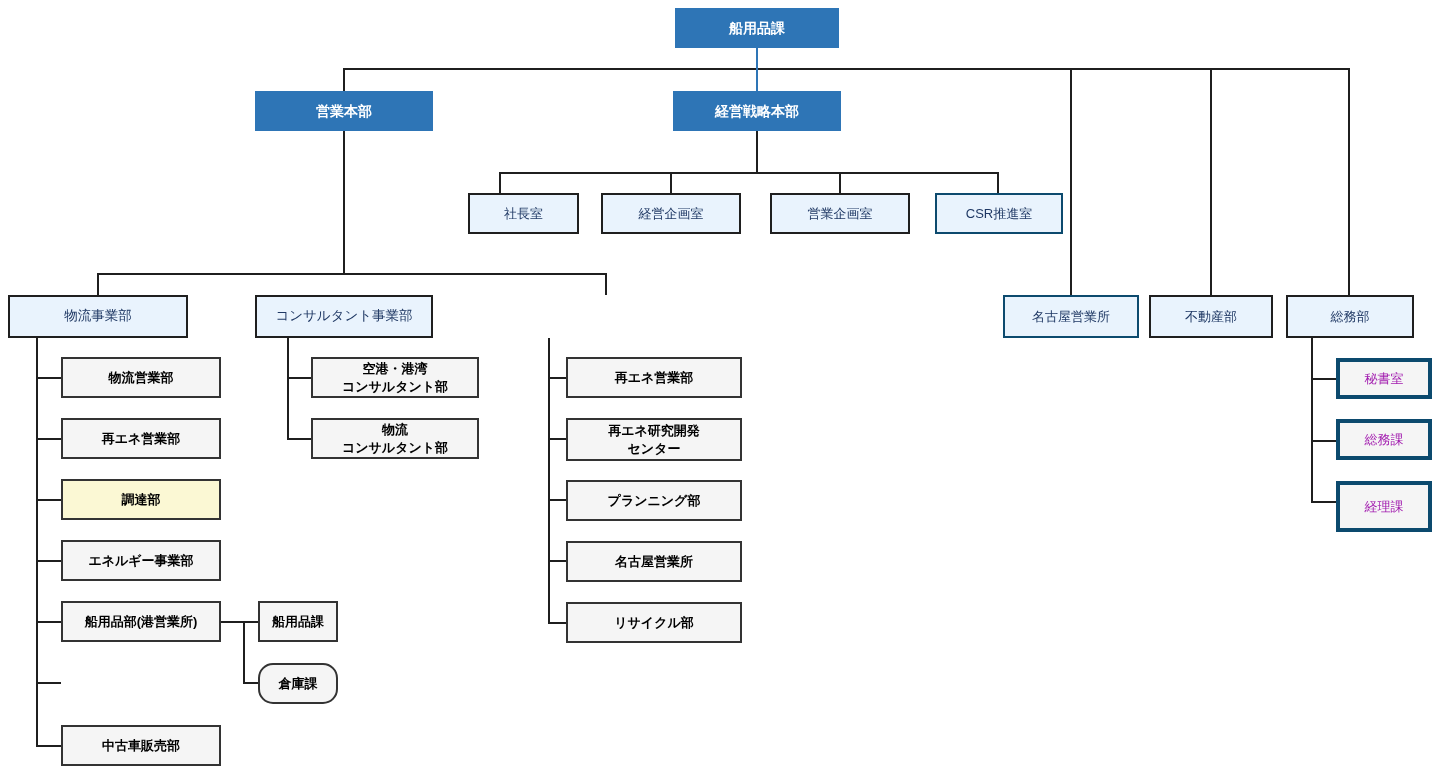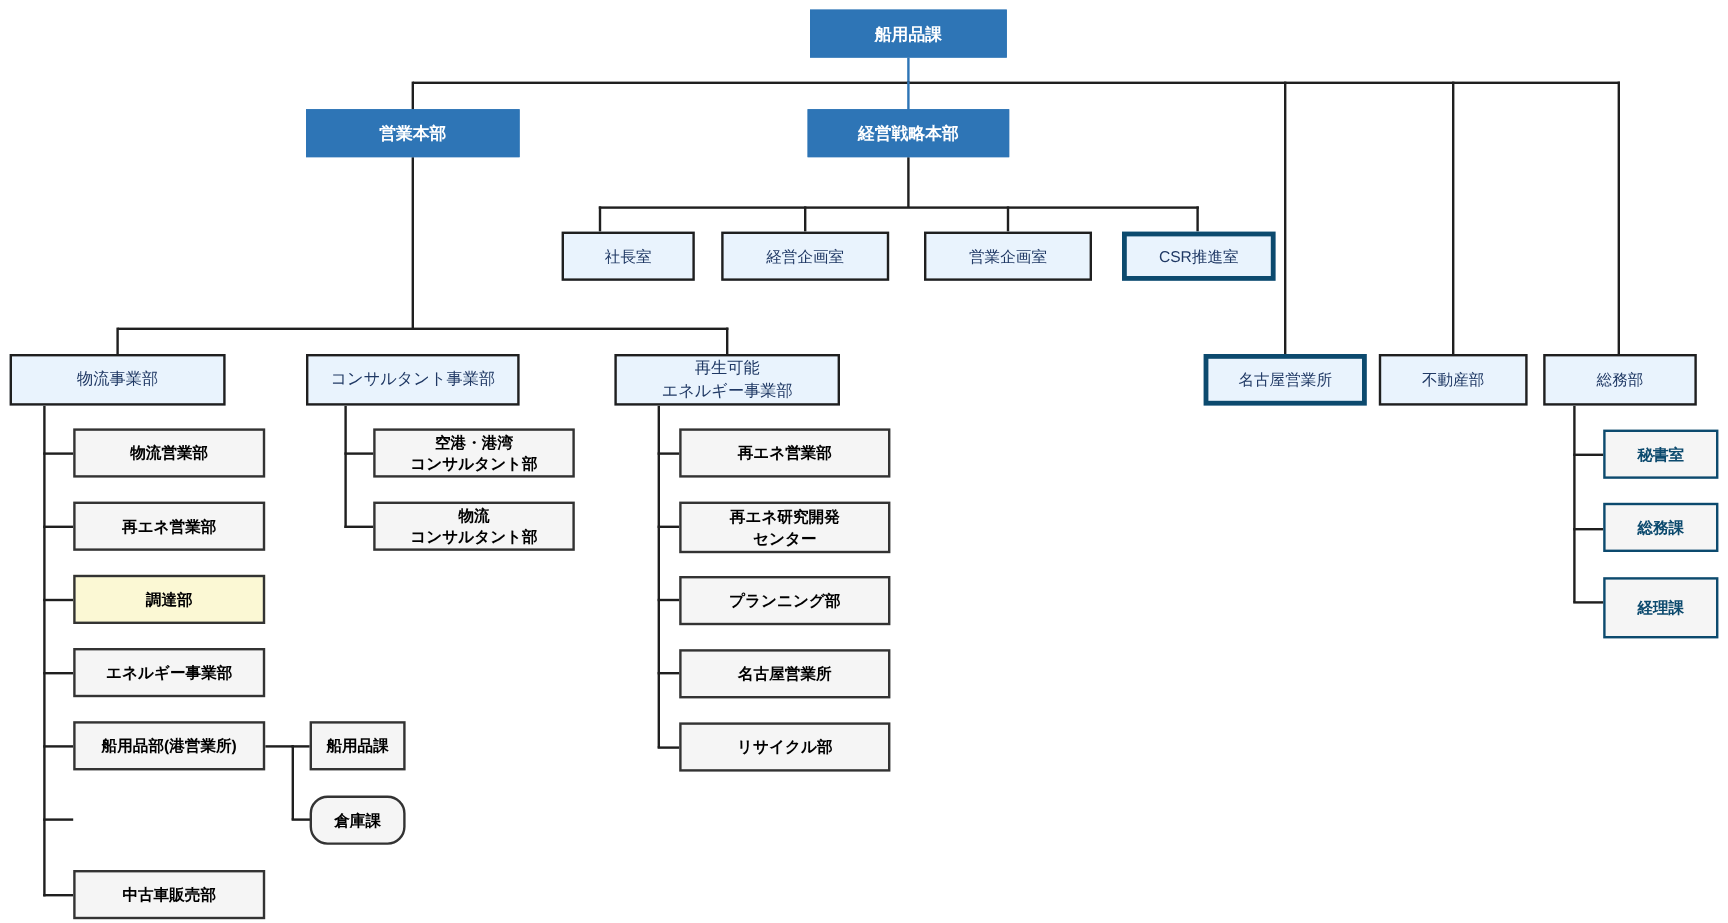--- a/index.html
+++ b/index.html
@@ -38,42 +38,42 @@
     font-size: 14px;
   }
   .st-room {
     background: #E9F3FD;
     border: 2px solid #1F1F1F;
     color: #1F3864;
     font-size: 13px;
   }
   .st-room-blue {
     background: #E9F3FD;
-    border: 4px solid #0c4a6e;
+    border: 2px solid #0c4a6e;
     color: #1F3864;
     font-size: 13px;
   }
   .st-div {
     background: #E9F3FD;
     border: 2px solid #1F1F1F;
     color: #1F3864;
     font-size: 13.5px;
   }
   .st-dept {
     background: #F5F5F5;
     border: 2px solid #333333;
     color: #000000;
     font-weight: bold;
     font-size: 13px;
   }
   .st-sect-blue {
     background: #F5F5F5;
-    border: 2px solid #0c4a6e;
-    color: #0c4a6e;
-    font-weight: bold;
+    border: 4px solid #0c4a6e;
+    color: #a21caf;
+    font-weight: normal;
     font-size: 13px;
   }
   .st-highlight {
     background: #FBF8D4;
     border: 2px solid #333333;
     color: #000000;
     font-weight: bold;
     font-size: 13px;
   }
   
@@ -149,22 +149,20 @@
 
   <div class="node st-exec" style="left:673px; top:91px; width:168px; height:40px;">経営戦略本部</div>
 
   <div class="node st-room" style="left:433px; top:193px; width:111px; height:41px;margin-left:35px;">社長室</div>
   <div class="node st-room" style="left:601px; top:193px; width:140px; height:41px;">経営企画室</div>
   <div class="node st-room" style="left:770px; top:193px; width:140px; height:41px;">営業企画室</div>
   <div class="node st-room-blue" style="left:935px; top:193px; width:128px; height:41px;">CSR推進室</div>
 
   <div class="node st-div" style="left:8px;   top:295px; width:180px; height:43px;">物流事業部</div>
   <div class="node st-div" style="left:255px; top:295px; width:178px; height:43px;">コンサルタント事業部</div>
-  <div class="node st-div" style="left:512px; top:295px; width:188px; height:43px;">再生可能
-エネルギー事業部</div>
 
   <div class="node st-room-blue" style="left:1003px; top:295px; width:136px; height:43px;">名古屋営業所</div>
   <div class="node st-room" style="left:1149px; top:295px; width:124px; height:43px;">不動産部</div>
   <div class="node st-room" style="left:1286px; top:295px; width:128px; height:43px;">総務部</div>
 
   <div class="node st-dept" style="left:61px; top:357px; width:160px; height:41px;">物流営業部</div>
   <div class="node st-dept" style="left:61px; top:418px; width:160px; height:41px;">再エネ営業部</div>
   <div class="node st-highlight" style="left:61px; top:479px; width:160px; height:41px;">調達部</div>
   <div class="node st-dept" style="left:61px; top:540px; width:160px; height:41px;">エネルギー事業部</div>
   <div class="node st-dept" style="left:61px; top:601px; width:160px; height:41px;">船用品部(港営業所)</div>

